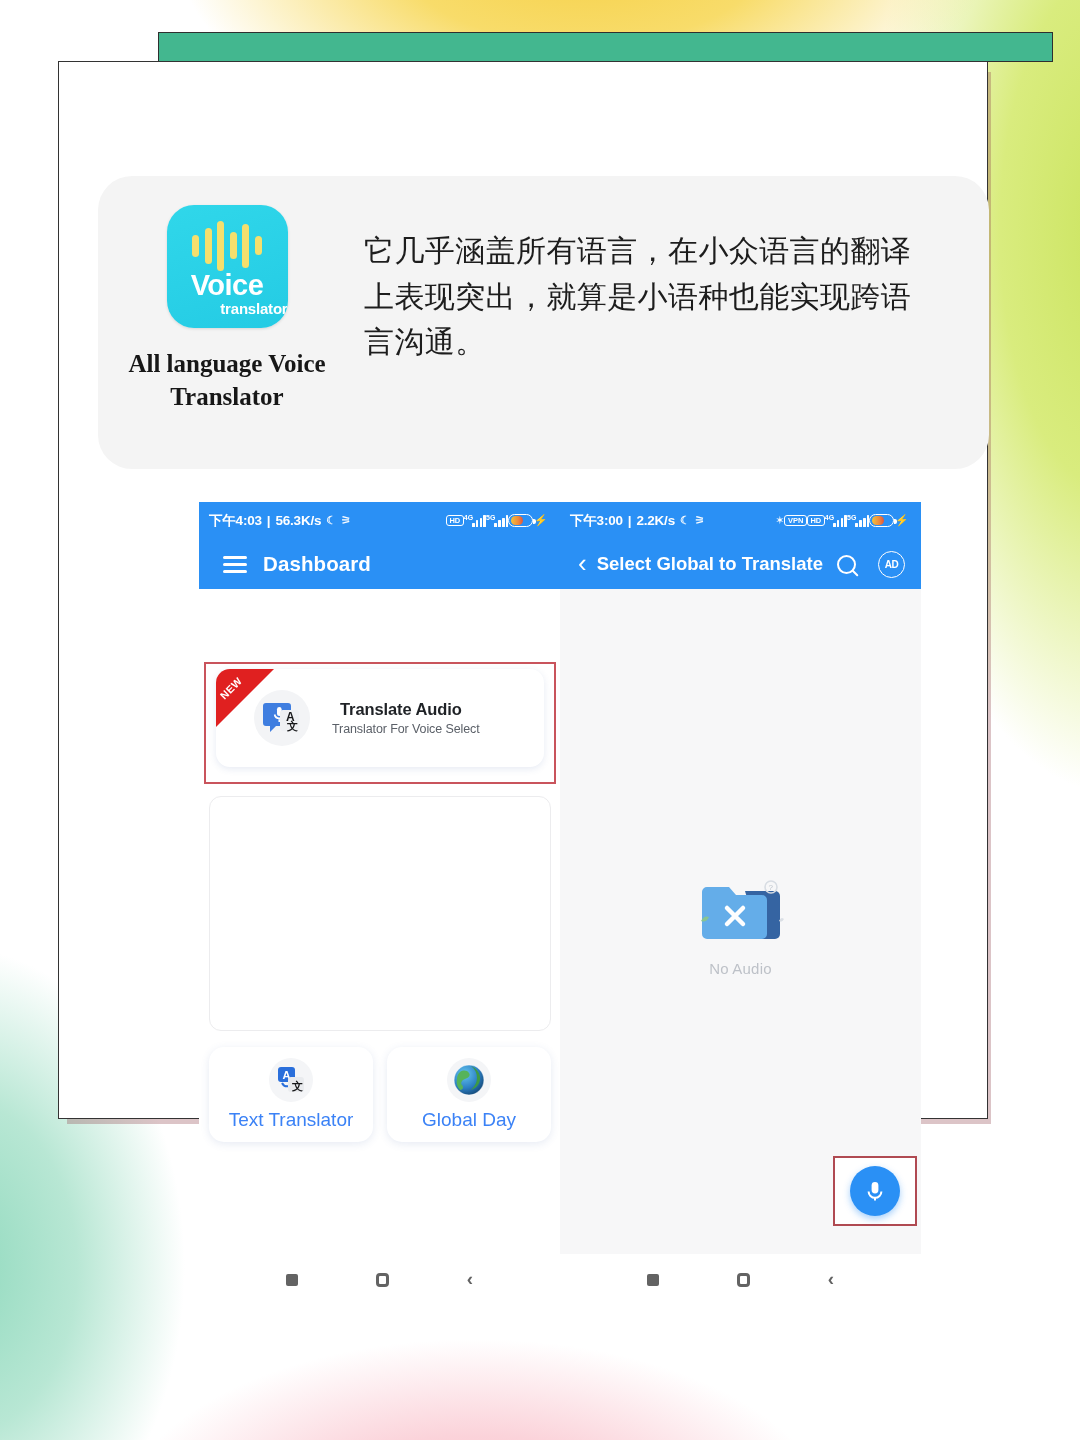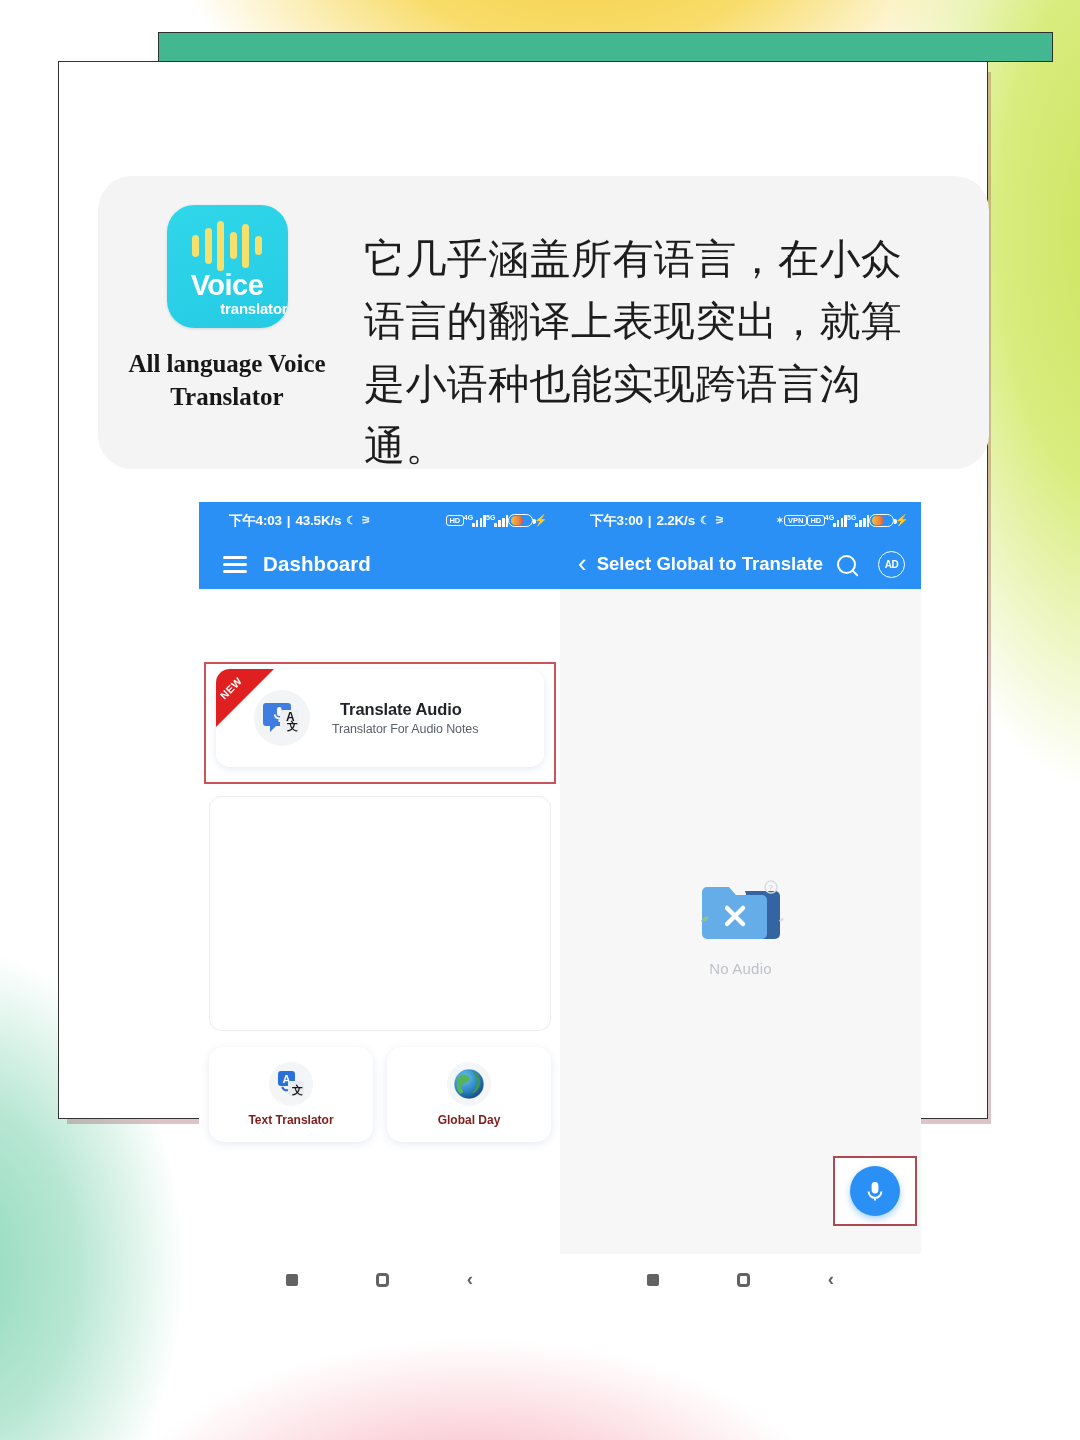--- a/index.html
+++ b/index.html
@@ -138,21 +138,21 @@
     line-height: 1.33;
     color: #171717;
     text-align: center;
     width: 240px;
   }
 
   .intro-text {
     flex: 1;
     padding: 52px 49px 0 8px;
     font-family: "Liberation Serif", serif;
-    font-size: 41px;
+    font-size: 30px;
     line-height: 1.52;
     color: #1d1d1d;
     letter-spacing: 0.4px;
   }
 
   
   .phones {
     position: absolute;
     left: 140px;
     top: 440px;
@@ -169,21 +169,21 @@
     background: #ffffff;
   }
 
   
   .statusbar {
     height: 37px;
     background: #2a90f5;
     display: flex;
     align-items: center;
     justify-content: space-between;
-    padding: 0 12px 0 30px;
+    padding: 0 12px 0 10px;
   }
   .sb-left {
     color: #ffffff;
     font-size: 13.5px;
     font-weight: 600;
     display: flex;
     align-items: center;
     gap: 5px;
     letter-spacing: -0.2px;
     white-space: nowrap;
@@ -455,23 +455,23 @@
     border-radius: 15px;
     box-shadow: 0 2px 8px rgba(60,90,160,0.13);
     display: flex;
     flex-direction: column;
     align-items: center;
     justify-content: center;
     gap: 7px;
     cursor: pointer;
   }
   .tile-label {
-    font-size: 12px;
-    font-weight: 700;
-    color: #7f1d1d;
+    font-size: 19px;
+    font-weight: 400;
+    color: #3b82f6;
   }
   .tile-icon-wrap {
     width: 44px; height: 44px;
     border-radius: 50%;
     background: #f4f5f7;
     display: flex;
     align-items: center;
     justify-content: center;
   }
 
@@ -577,21 +577,21 @@
   </div>
 
   <div class="phones">
 
     <div class="phone">
 
       <div class="statusbar">
         <div class="sb-left">
           <span>下午4:03</span>
           <span>|</span>
-          <span>43.5K/s</span>
+          <span>56.3K/s</span>
           <span class="sb-ico">☾</span>
           <span class="sb-ico">⚞</span>
         </div>
         <div class="sb-right">
           <span class="chip">HD</span>
           <span class="gen-label">4G</span>
           <span class="bars">
               <i></i>
               <i></i>
               <i></i>
@@ -635,21 +635,21 @@
                 <rect x="15" y="9" width="4.6" height="9" rx="2.3" fill="#ffffff"></rect>
                 <path d="M12.6 16.5 a4.8 4.8 0 0 0 9.4 0" stroke="#ffffff" stroke-width="1.7" fill="none"></path>
                 <line x1="17.3" y1="21.2" x2="17.3" y2="24" stroke="#ffffff" stroke-width="1.7"></line>
                 <rect x="18" y="12" width="19" height="21" rx="3" fill="#eef0f3"></rect>
                 <text x="24" y="23" font-family="Liberation Sans, sans-serif" font-size="12" font-weight="700" fill="#17181a">A</text>
                 <text x="25" y="32" font-family="Liberation Sans, sans-serif" font-size="11" font-weight="700" fill="#17181a">文</text>
               </svg>
             </div>
             <div class="ta-texts">
               <div class="ta-title">Translate Audio</div>
-              <div class="ta-sub">Translator For Audio Notes</div>
+              <div class="ta-sub">Translator For Voice Select</div>
             </div>
           </div>
         </div>
 
         <div class="placeholder-card"></div>
 
         <div class="tiles">
 
           <div class="tile">
             <div class="tile-icon-wrap">

